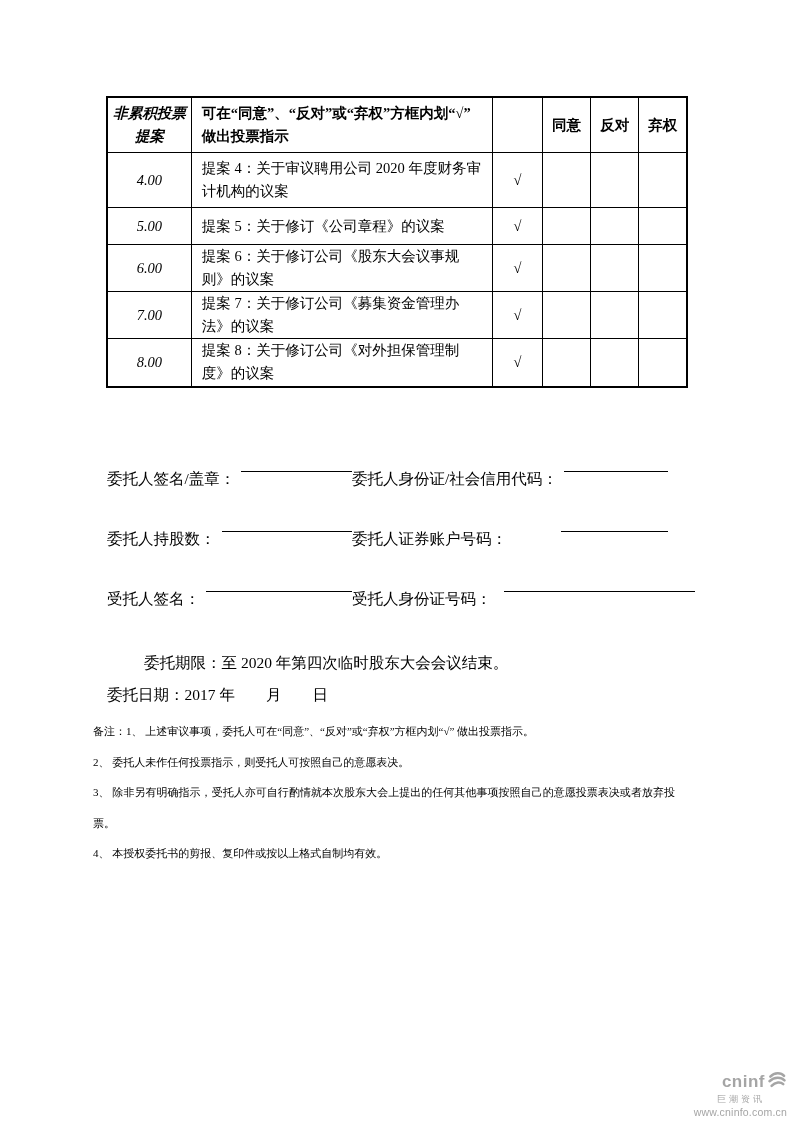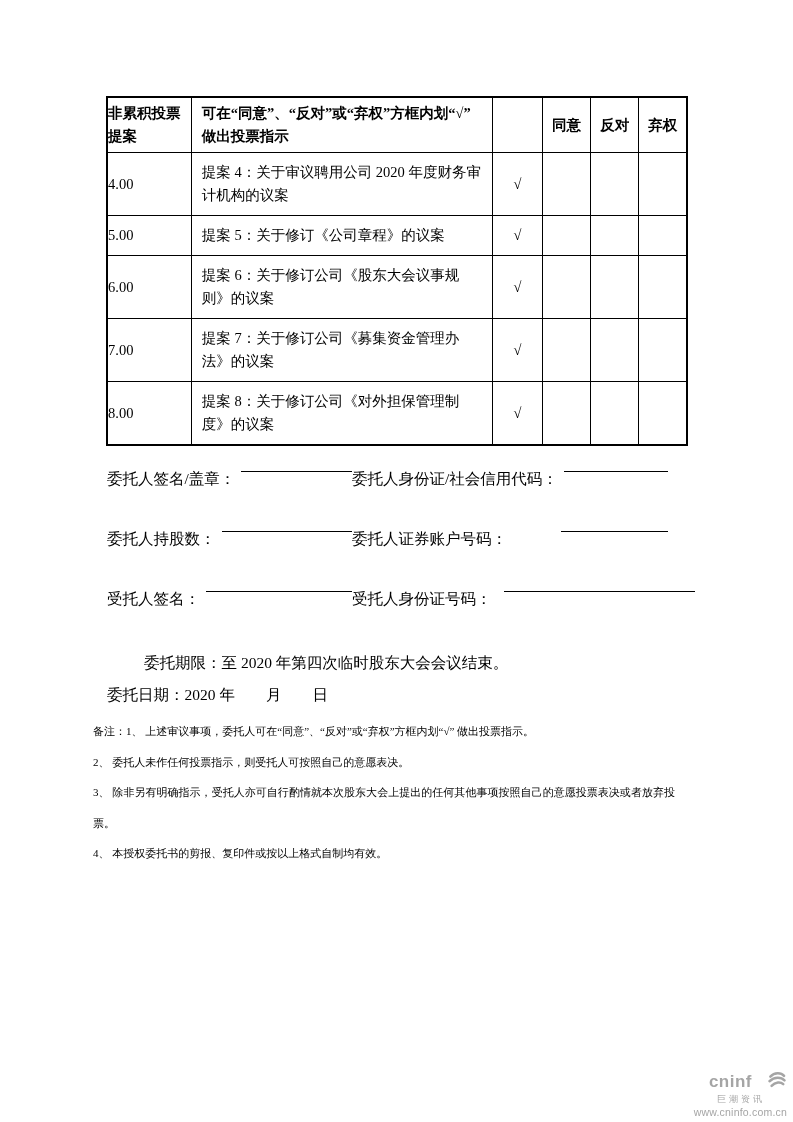--- a/index.html
+++ b/index.html
@@ -31,22 +31,22 @@
     font-size: 14.5px;
     line-height: 23px;
     overflow: hidden;
   }
   .vt-header td {
     font-weight: bold;
     font-size: 15px;
     text-align: center;
     line-height: 24px;
   }
-  td.c-no     { text-align: left; }
-  td.c-desc   { text-align: left; padding: 8px 10px; }
+  td.c-no     { text-align: center; font-style: italic; }
+  td.c-desc   { text-align: left; padding: 0 10px; }
   td.c-mark   { text-align: center; font-size: 14px; }
   td.c-box    { text-align: center; }
   .vt-header td.c-desc { text-align: left; padding: 4px 10px; }
 
   
   .sig-row {
     position: absolute;
     left: 107px;
     display: flex;
     align-items: flex-end;
@@ -86,21 +86,21 @@
   
   .footer-logo {
     position: absolute;
     right: 6px;
     top: 1070px;
     text-align: right;
     color: #a5a5a5;
     font-family: "Liberation Sans", "DejaVu Sans", sans-serif;
     line-height: 1;
   }
-  .logo-top { display: flex; align-items: center; justify-content: flex-end; gap: 15px; }
+  .logo-top { display: flex; align-items: center; justify-content: flex-end; gap: 2px; }
   .logo-brand { font-size: 17px; font-weight: bold; letter-spacing: 0.5px; }
   .logo-cn  { font-size: 9px; letter-spacing: 3px; margin-top: 2px; padding-right: 22px; }
   .logo-url { font-size: 10.5px; margin-top: 3px; letter-spacing: 0.2px; }
 </style>
 </head>
 <body>
 
 <div class="page">
 
   <table class="vote-table">
@@ -191,21 +191,21 @@
       <span>受托人签名：</span>
       <span class="sig-line"></span>
     </div>
     <div class="sig-seg" style="flex:1;">
       <span>受托人身份证号码：</span>
       <span class="sig-line" style="margin-left:12px;"></span>
     </div>
   </div>
 
   <div class="stmt" style="top:652px;margin-left:37px;">委托期限：至 2020 年第四次临时股东大会会议结束。</div>
-  <div class="stmt" style="top:684px;">委托日期：2020 年　　月　　日</div>
+  <div class="stmt" style="top:684px;">委托日期：2017 年　　月　　日</div>
 
   <div class="notes">
     <p>备注：1、  上述审议事项，委托人可在“同意”、“反对”或“弃权”方框内划“√”  做出投票指示。</p>
     <p>2、  委托人未作任何投票指示，则受托人可按照自己的意愿表决。</p>
     <p>3、  除非另有明确指示，受托人亦可自行酌情就本次股东大会上提出的任何其他事项按照自己的意愿投票表决或者放弃投票。</p>
     <p>4、  本授权委托书的剪报、复印件或按以上格式自制均有效。</p>
   </div>
 
   <div class="footer-logo">
     <div class="logo-top">

